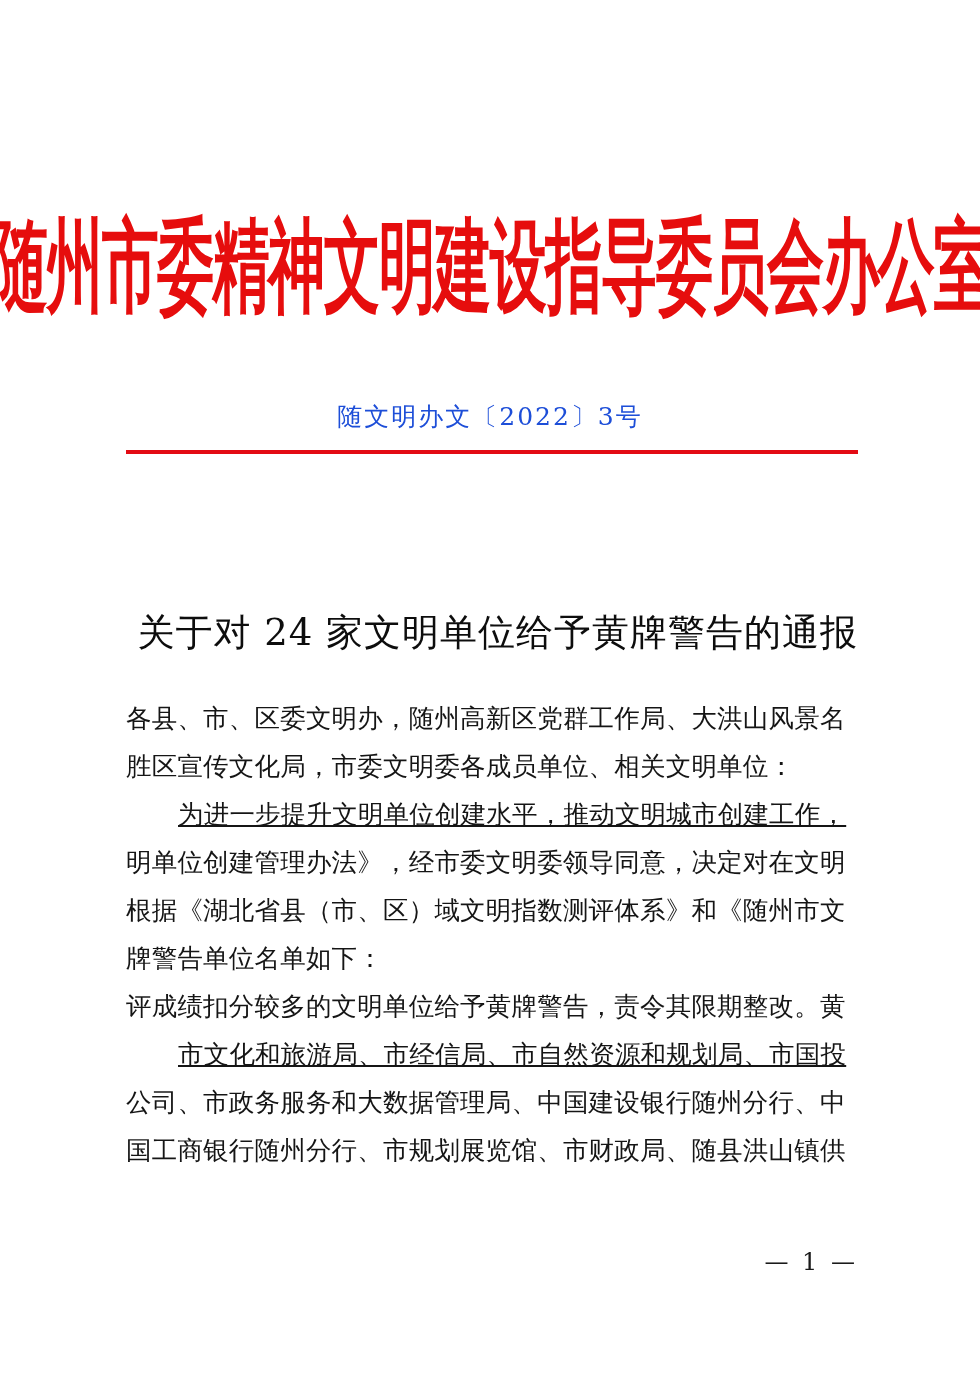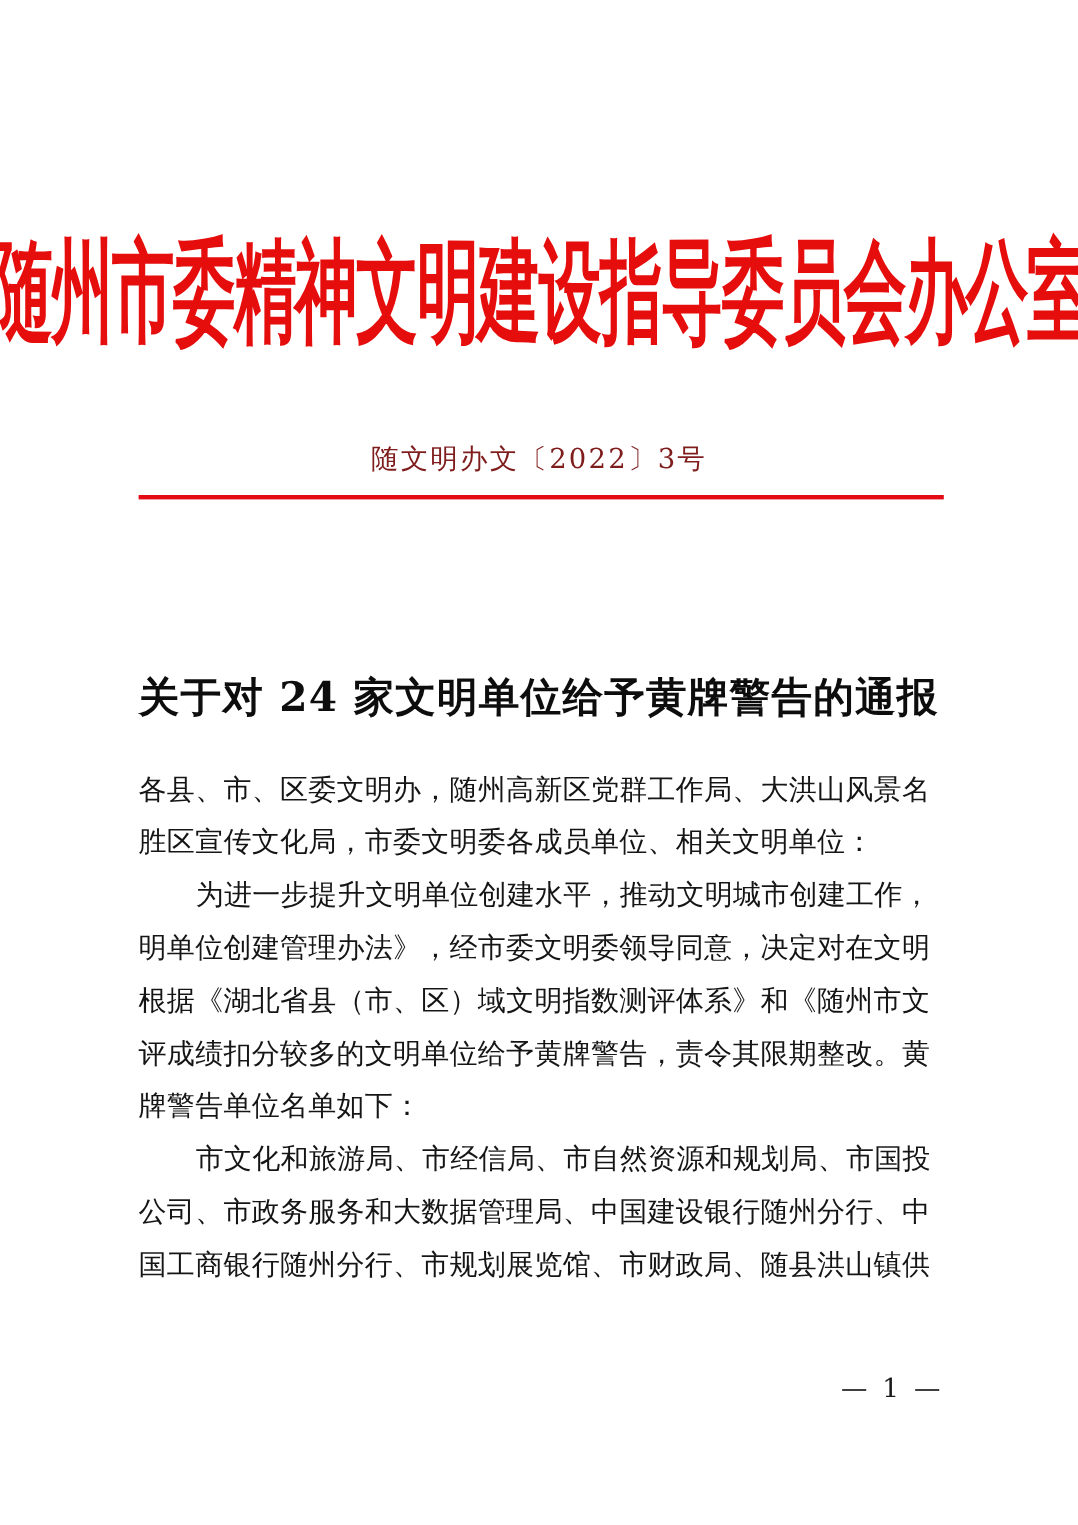--- a/index.html
+++ b/index.html
@@ -45,42 +45,42 @@
   
   .doc-number {
     position: absolute;
     left: 0;
     right: 0;
     top: 400px;
     text-align: center;
     font-family: "DejaVu Serif", "Liberation Serif", serif;
     font-size: 25px;
     letter-spacing: 2px;
-    color: #7f1d1d;
+    color: #1d4ed8;
   }
 
   
   .red-rule {
     position: absolute;
     left: 126px;
     width: 732px;
     top: 450px;
     height: 4px;
     background: #e30b14;
   }
 
   
   .doc-title {
     position: absolute;
     left: 126px;
     width: 732px;
     top: 586px;
-    text-align: left;
+    text-align: right;
     font-family: "DejaVu Serif", "Liberation Serif", serif;
-    font-weight: 700;
+    font-weight: 400;
     font-size: 37px;
     line-height: 1.2;
     letter-spacing: 1px;
     color: #0d0d0d;
     white-space: nowrap;
   }
 
   
   .body-block {
     position: absolute;
@@ -95,20 +95,21 @@
     line-height: 48px;
     height: 48px;
     color: #151515;
     letter-spacing: 0.2px;
     white-space: nowrap;
     overflow: visible;
   }
 
   .body-line.indent {
     padding-left: 52px;
+    text-decoration: underline;
   }
 
   .body-line.justify {
     display: flex;
     justify-content: space-between;
     align-items: center;
   }
 
   .body-line.justify > span {
     display: inline-block;
@@ -154,24 +155,24 @@
     <div class="body-line indent">
       <span>为进一步提升文明单位创建水平，推动文明城市创建工作，</span>
     </div>
     <div class="body-line">
       <span>明单位创建管理办法》，经市委文明委领导同意，决定对在文明</span>
     </div>
     <div class="body-line">
       <span>根据《湖北省县（市、区）域文明指数测评体系》和《随州市文</span>
     </div>
     <div class="body-line">
-      <span>评成绩扣分较多的文明单位给予黄牌警告，责令其限期整改。黄</span>
+      <span>牌警告单位名单如下：</span>
     </div>
     <div class="body-line">
-      <span>牌警告单位名单如下：</span>
+      <span>评成绩扣分较多的文明单位给予黄牌警告，责令其限期整改。黄</span>
     </div>
 
     <div class="body-line indent">
       <span>市文化和旅游局、市经信局、市自然资源和规划局、市国投</span>
     </div>
     <div class="body-line">
       <span>公司、市政务服务和大数据管理局、中国建设银行随州分行、中</span>
     </div>
     <div class="body-line">
       <span>国工商银行随州分行、市规划展览馆、市财政局、随县洪山镇供</span>

